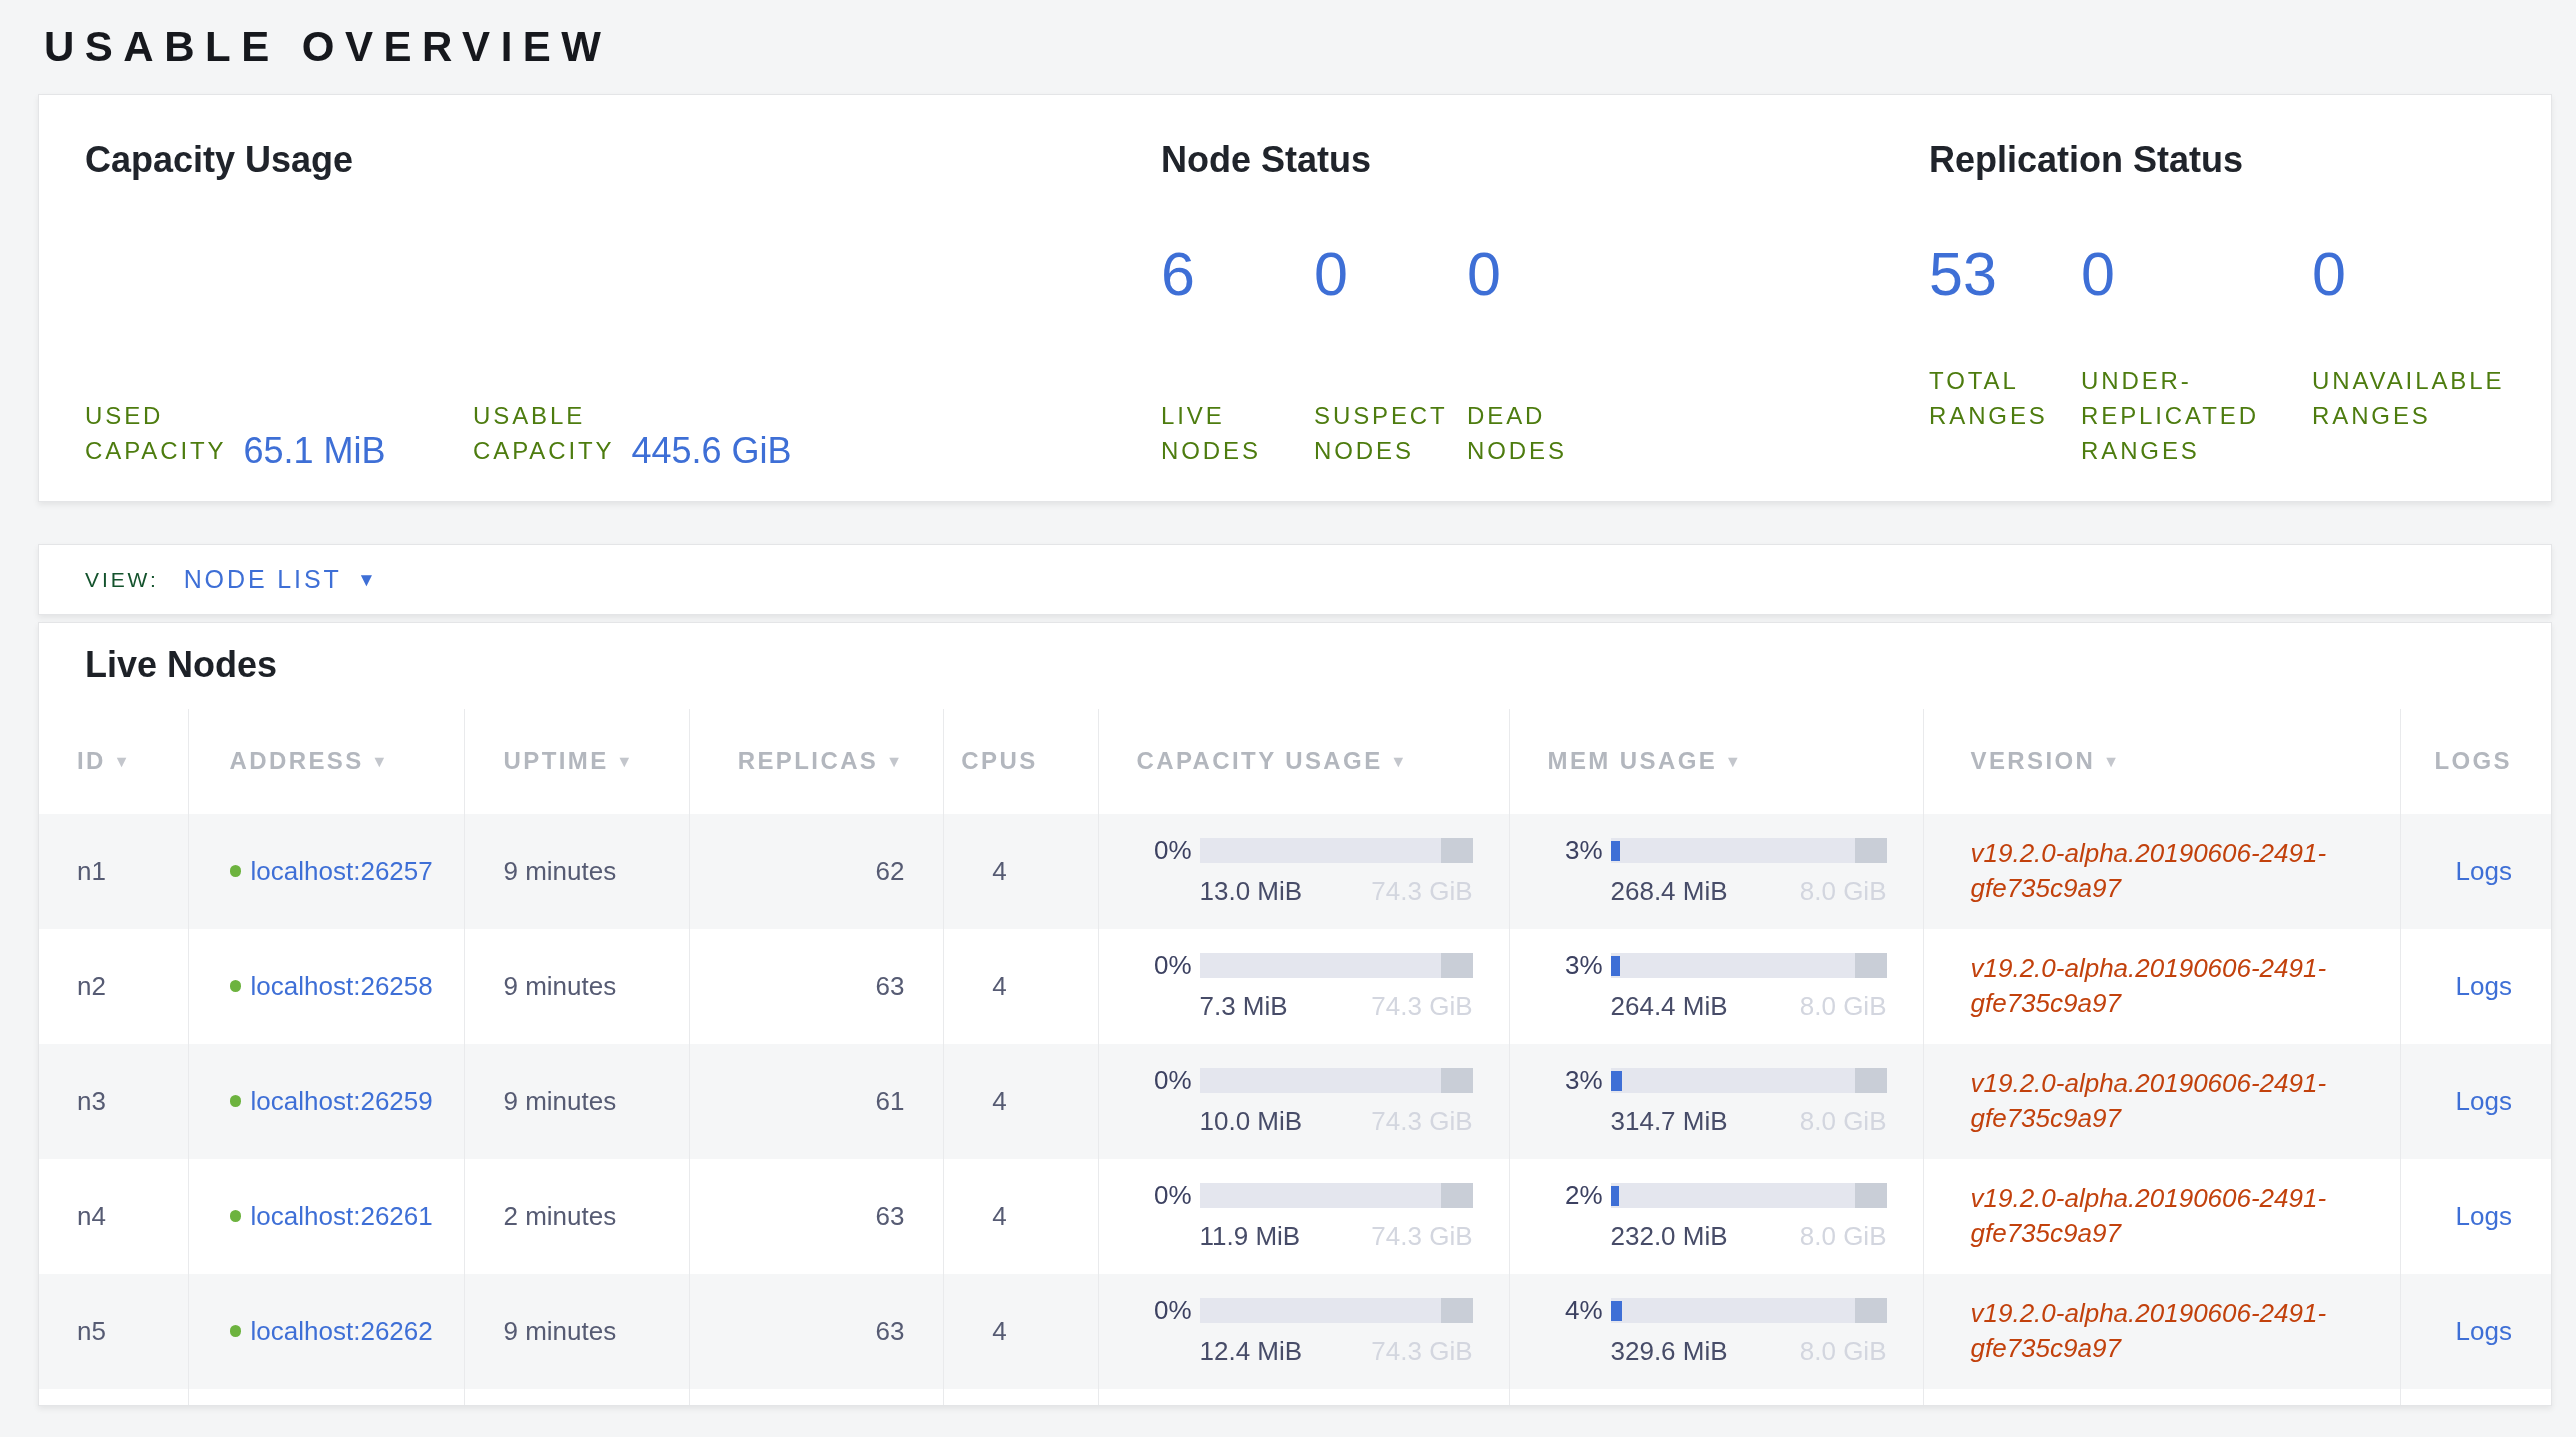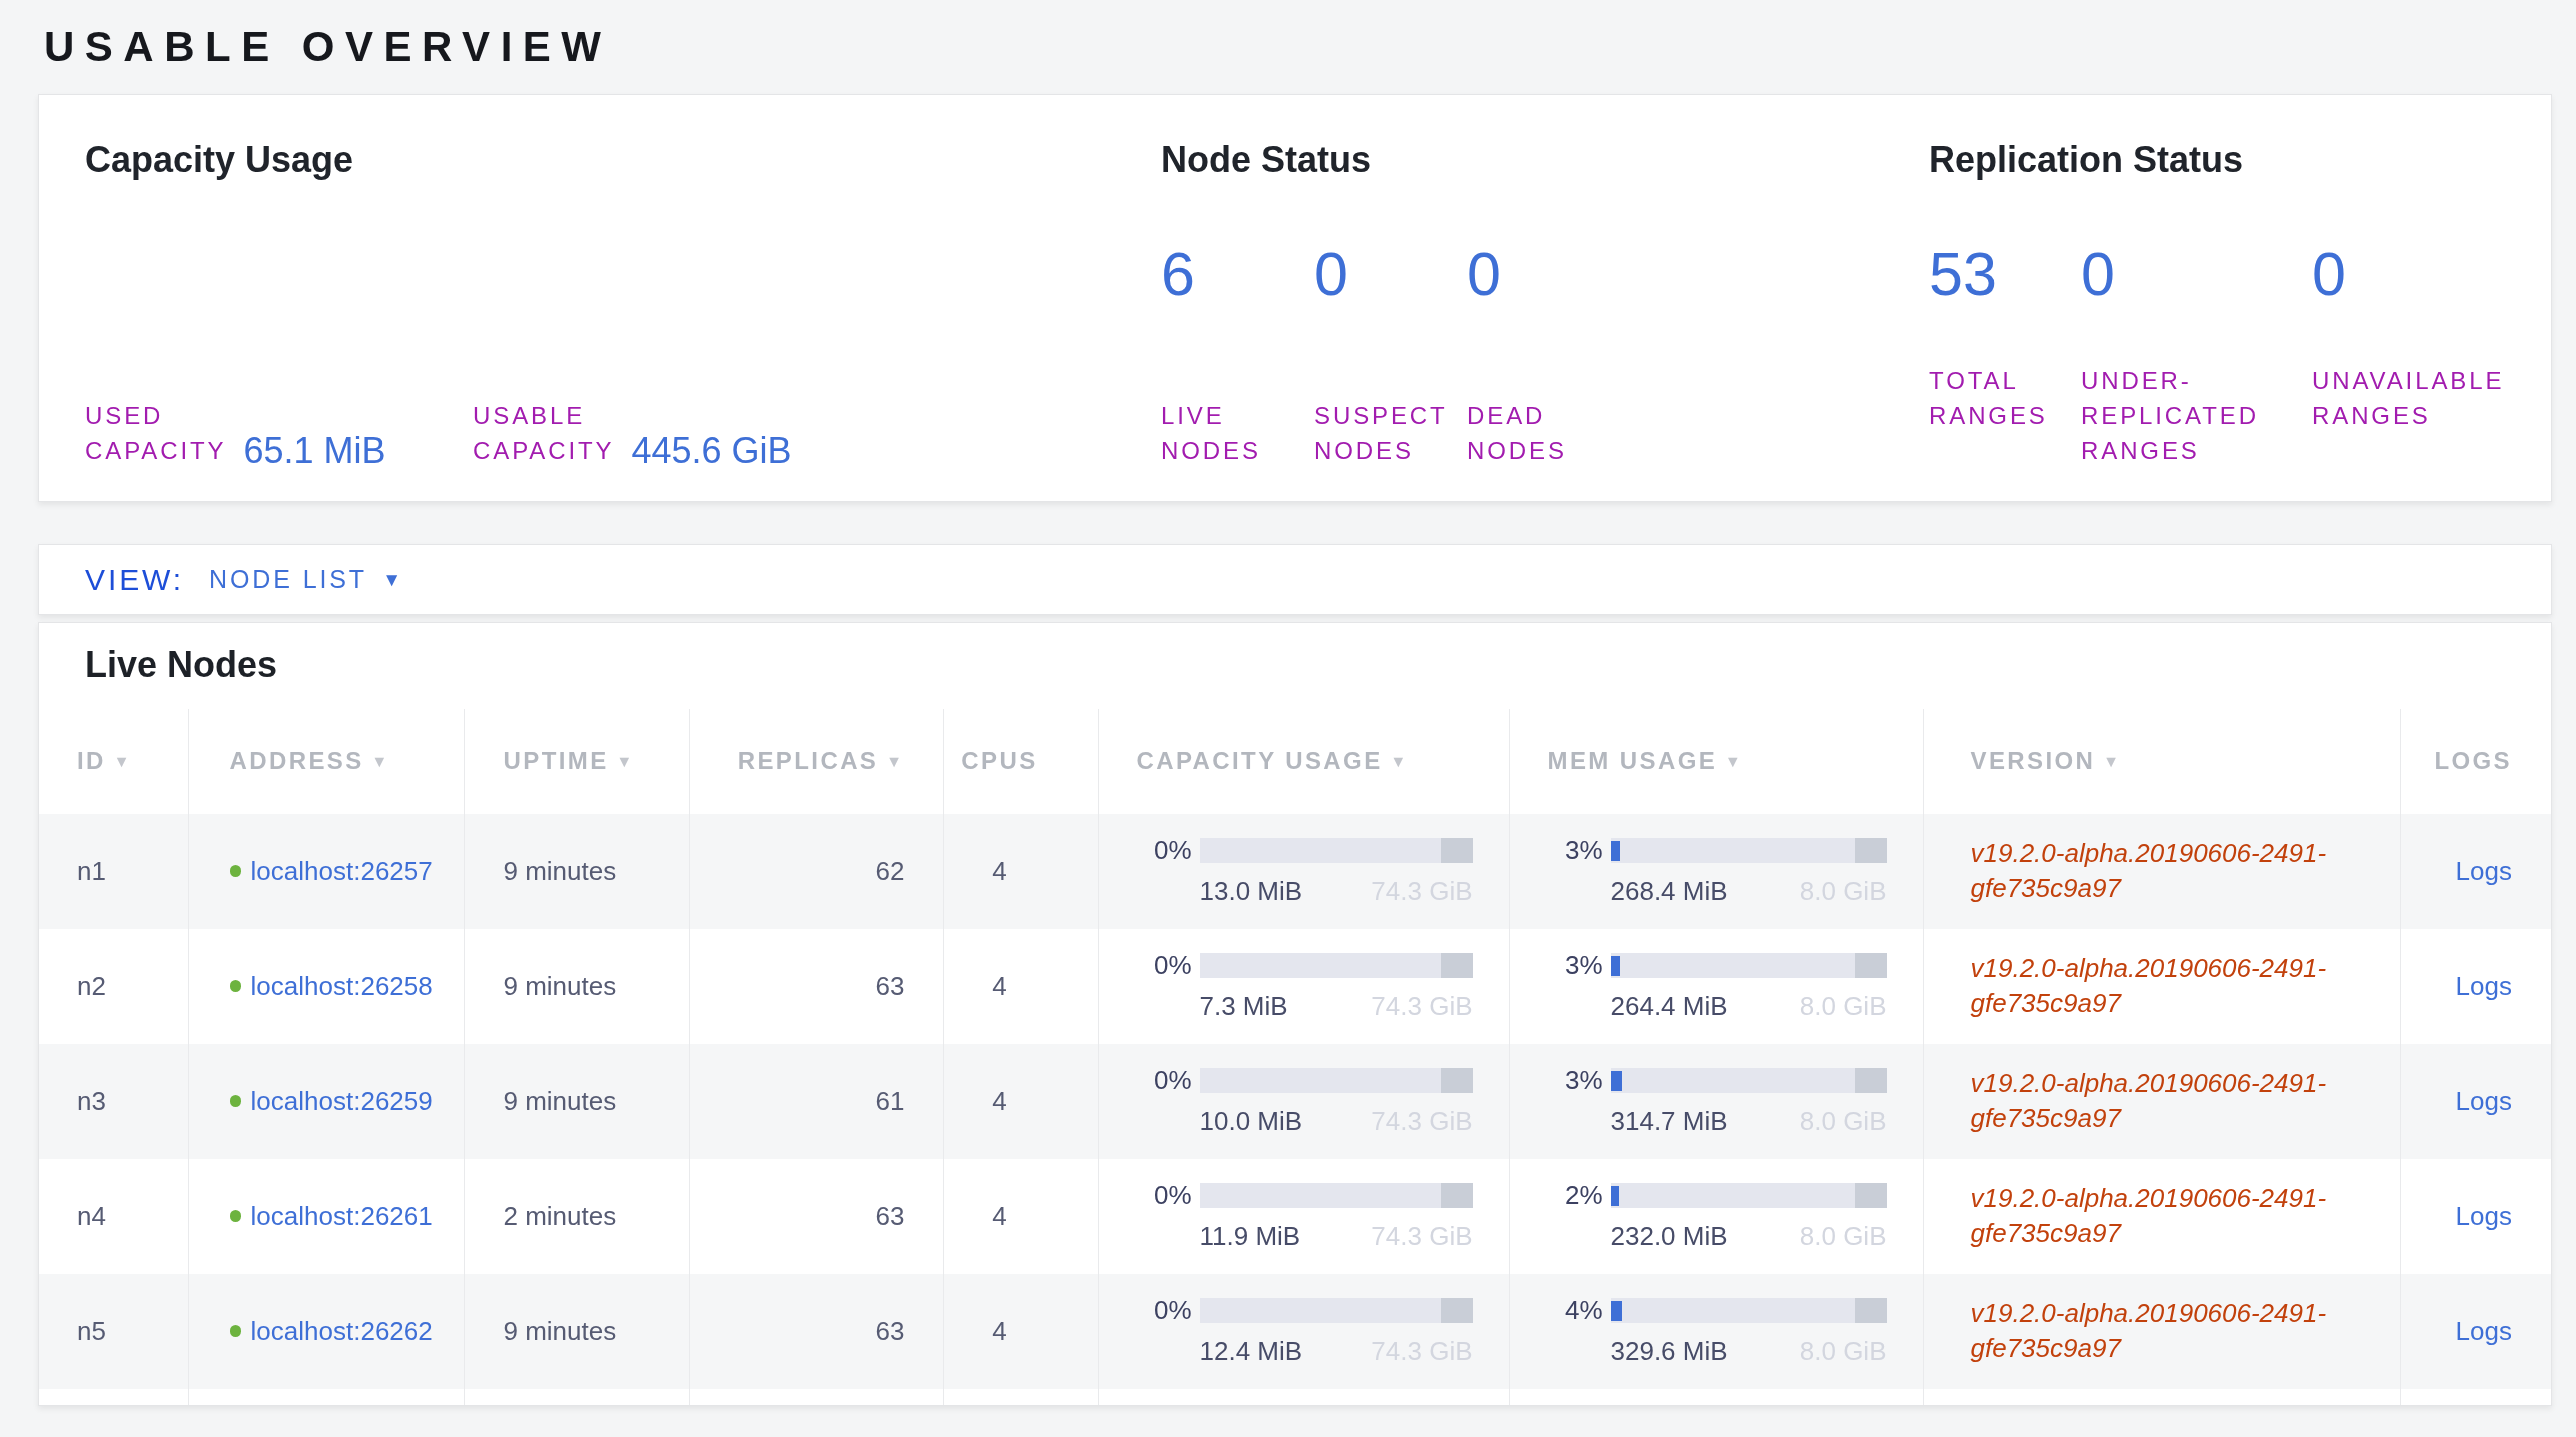--- a/index.html
+++ b/index.html
@@ -25,21 +25,21 @@
     padding:44px 0 0 46px;
   }
   .section{position:relative;height:364px;}
   .section-title{font-size:36px;line-height:42px;font-weight:700;color:#20242b;}
   .section-mid{margin-top:59px;}
   .big-num{font-size:61px;line-height:69px;font-weight:400;color:#3e6fd6;}
   .num-row{display:flex;}
   .stat-band{position:absolute;left:0;bottom:35px;display:flex;}
   .stat-label{
     font-size:24px;line-height:35px;letter-spacing:2.9px;
-    color:#a21caf;white-space:pre-line;font-weight:400;
+    color:#4d7c0f;white-space:pre-line;font-weight:400;
   }
   .w-node{width:153px;flex:0 0 auto;}
   .w-rep1{width:152px;flex:0 0 auto;}
   .w-rep2{width:231px;flex:0 0 auto;}
   
   .cap-main{display:flex;margin-top:48px;}
   .cap-pct{font-size:58px;line-height:69px;color:#3e6fd6;width:156px;flex:0 0 auto;}
   .gauge{width:613px;flex:0 0 auto;position:relative;}
   .gauge-bar{height:35px;background:#e4e6ee;position:relative;margin-top:13.4px;}
   .gauge-bar .reserved{position:absolute;top:0;bottom:0;right:0;width:15%;background:#c9ced7;}
@@ -51,21 +51,21 @@
     font-size:26px;color:#6d7488;white-space:nowrap;
   }
   .cap-stats .stat-group{display:flex;align-items:flex-end;}
   .cap-stats .stat-group.g1{width:388px;flex:0 0 auto;}
   .cap-stats .stat-value{font-size:36px;color:#3e6fd6;margin-left:17px;margin-bottom:-3.8px;}
   
   .card-viewbar{
     margin-top:42px;height:71px;
     display:flex;align-items:center;padding-left:46px;
   }
-  .view-label{font-size:30px;letter-spacing:2.9px;color:#1d4ed8;}
+  .view-label{font-size:21px;letter-spacing:2.9px;color:#14532d;}
   .view-select{display:flex;align-items:center;margin-left:25px;cursor:pointer;}
   .view-selected{font-size:25px;letter-spacing:2.9px;color:#3e6fd6;}
   .view-caret{font-size:19px;color:#3e6fd6;margin-left:15.3px;}
   
   .card-table{margin-top:6.7px;height:784px;overflow:hidden;}
   .table-title{padding:21px 0 0 46px;font-size:36px;font-weight:700;color:#1d2127;height:65px;}
   table{width:100%;border-collapse:collapse;table-layout:fixed;}
   col.col-0{width:149px;} col.col-1{width:276px;} col.col-2{width:225px;}
   col.col-3{width:254px;} col.col-4{width:155px;} col.col-5{width:411px;}
   col.col-6{width:414px;} col.col-7{width:477px;} col.col-8{width:152px;}

